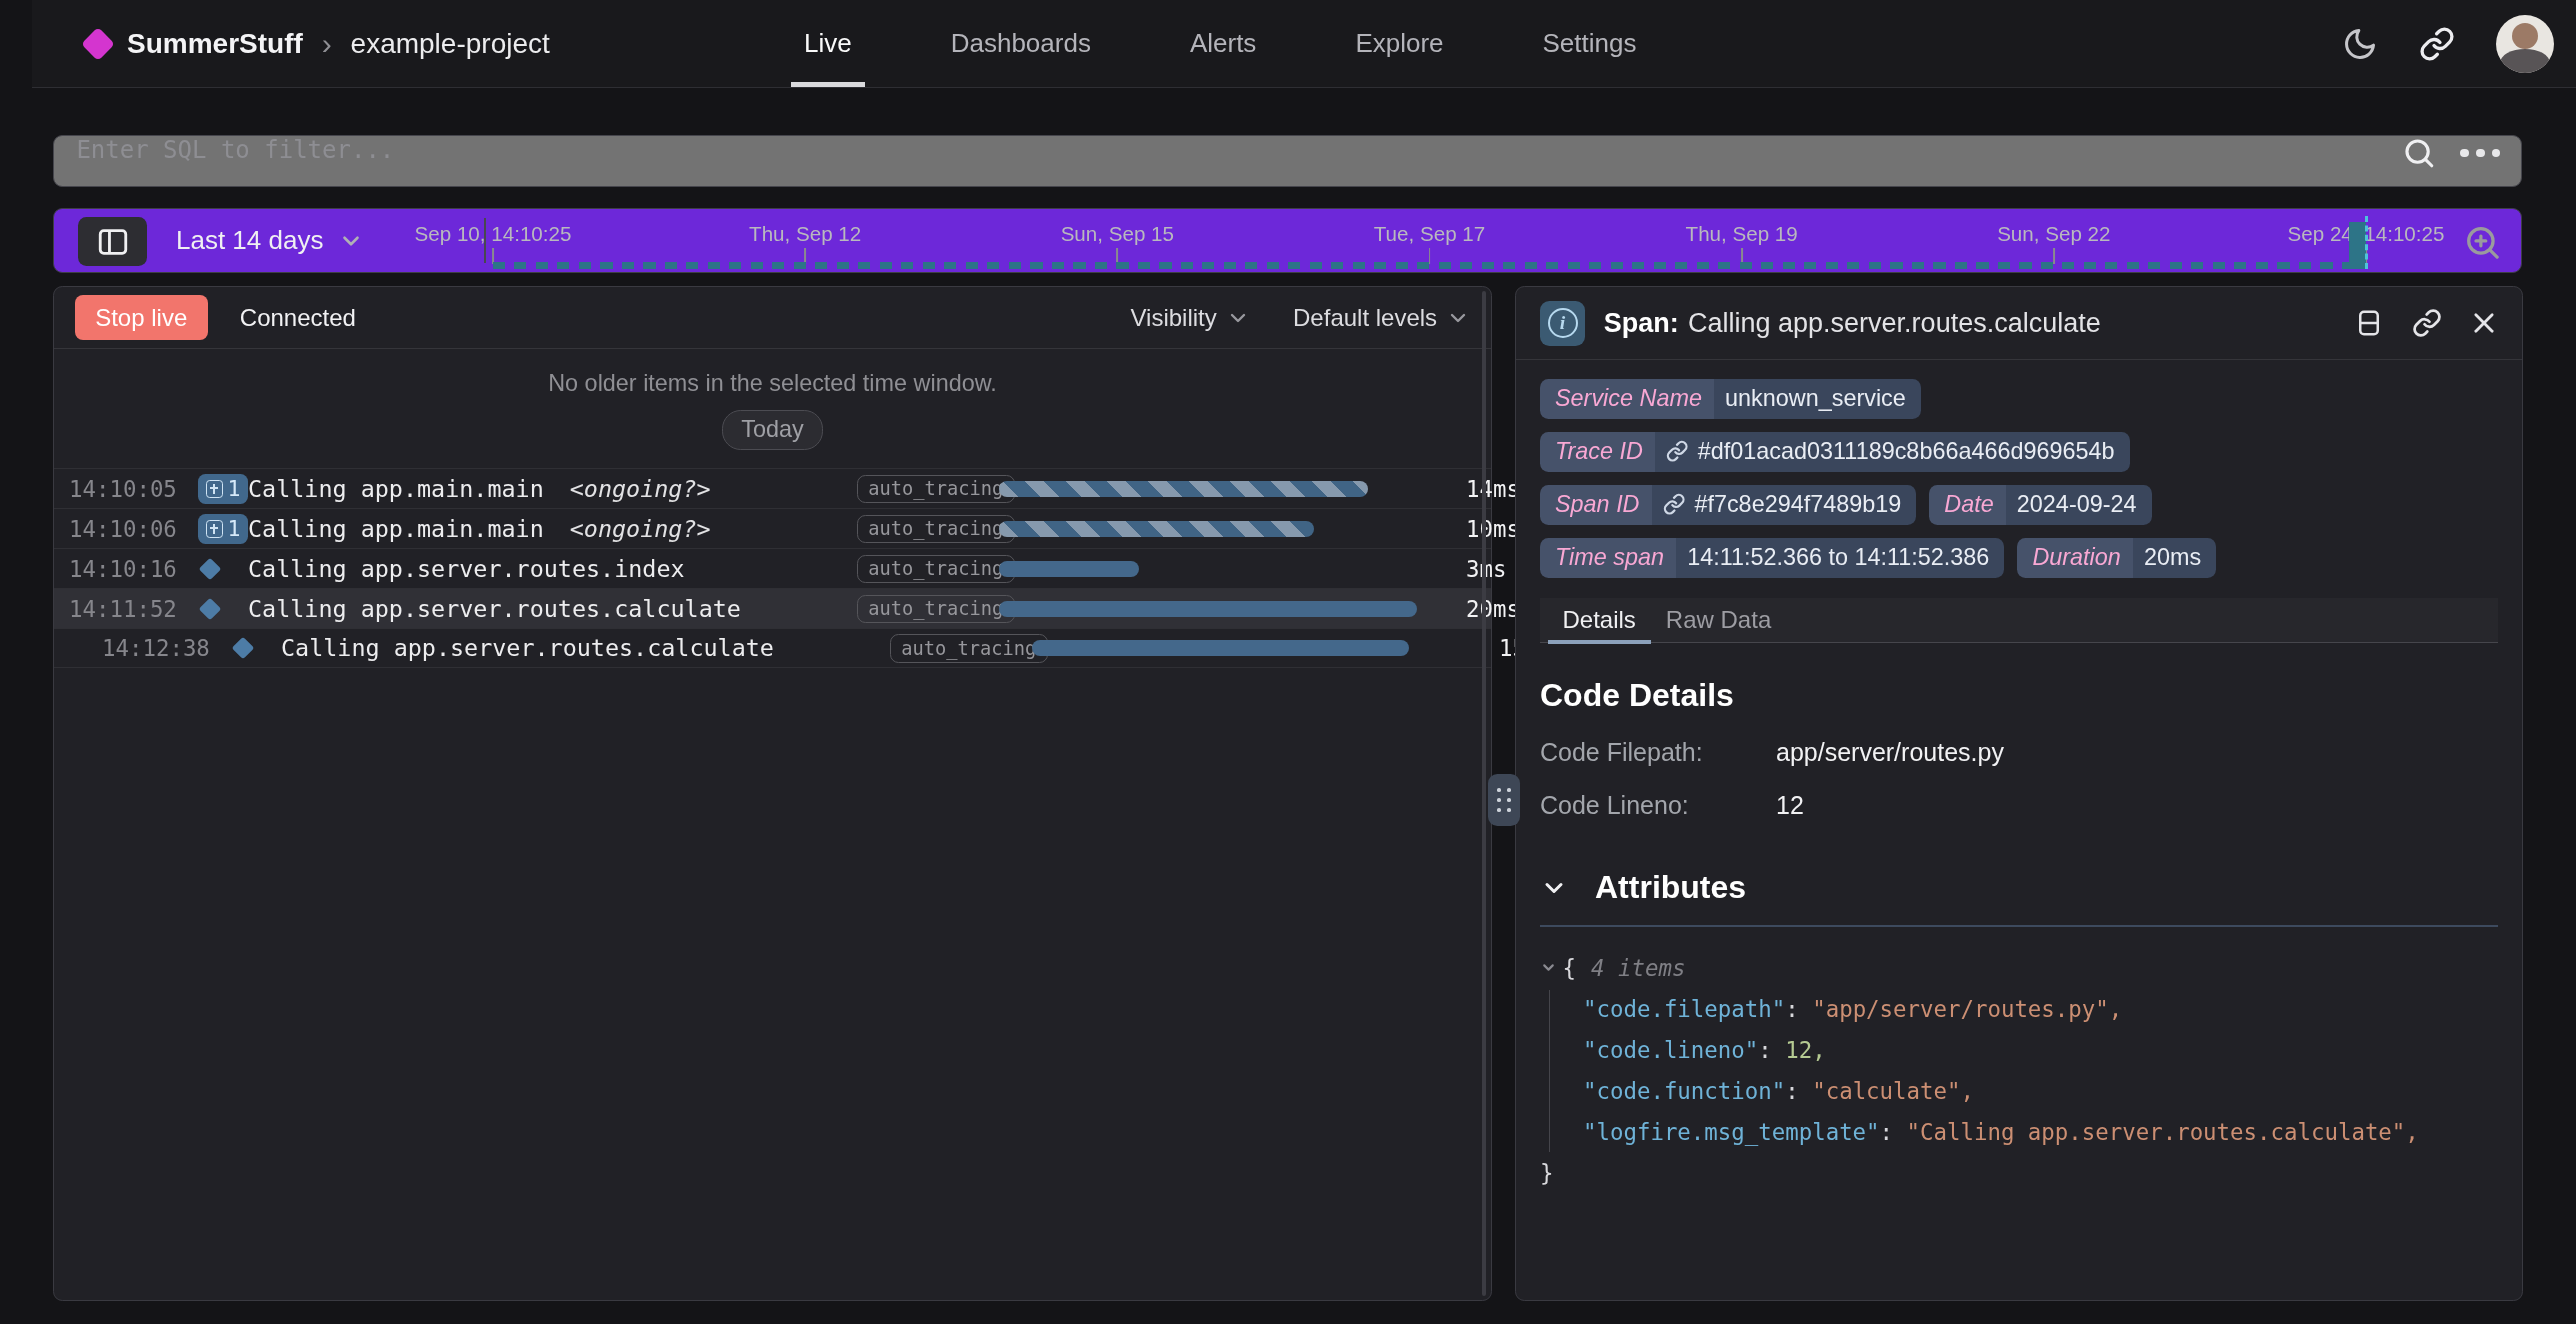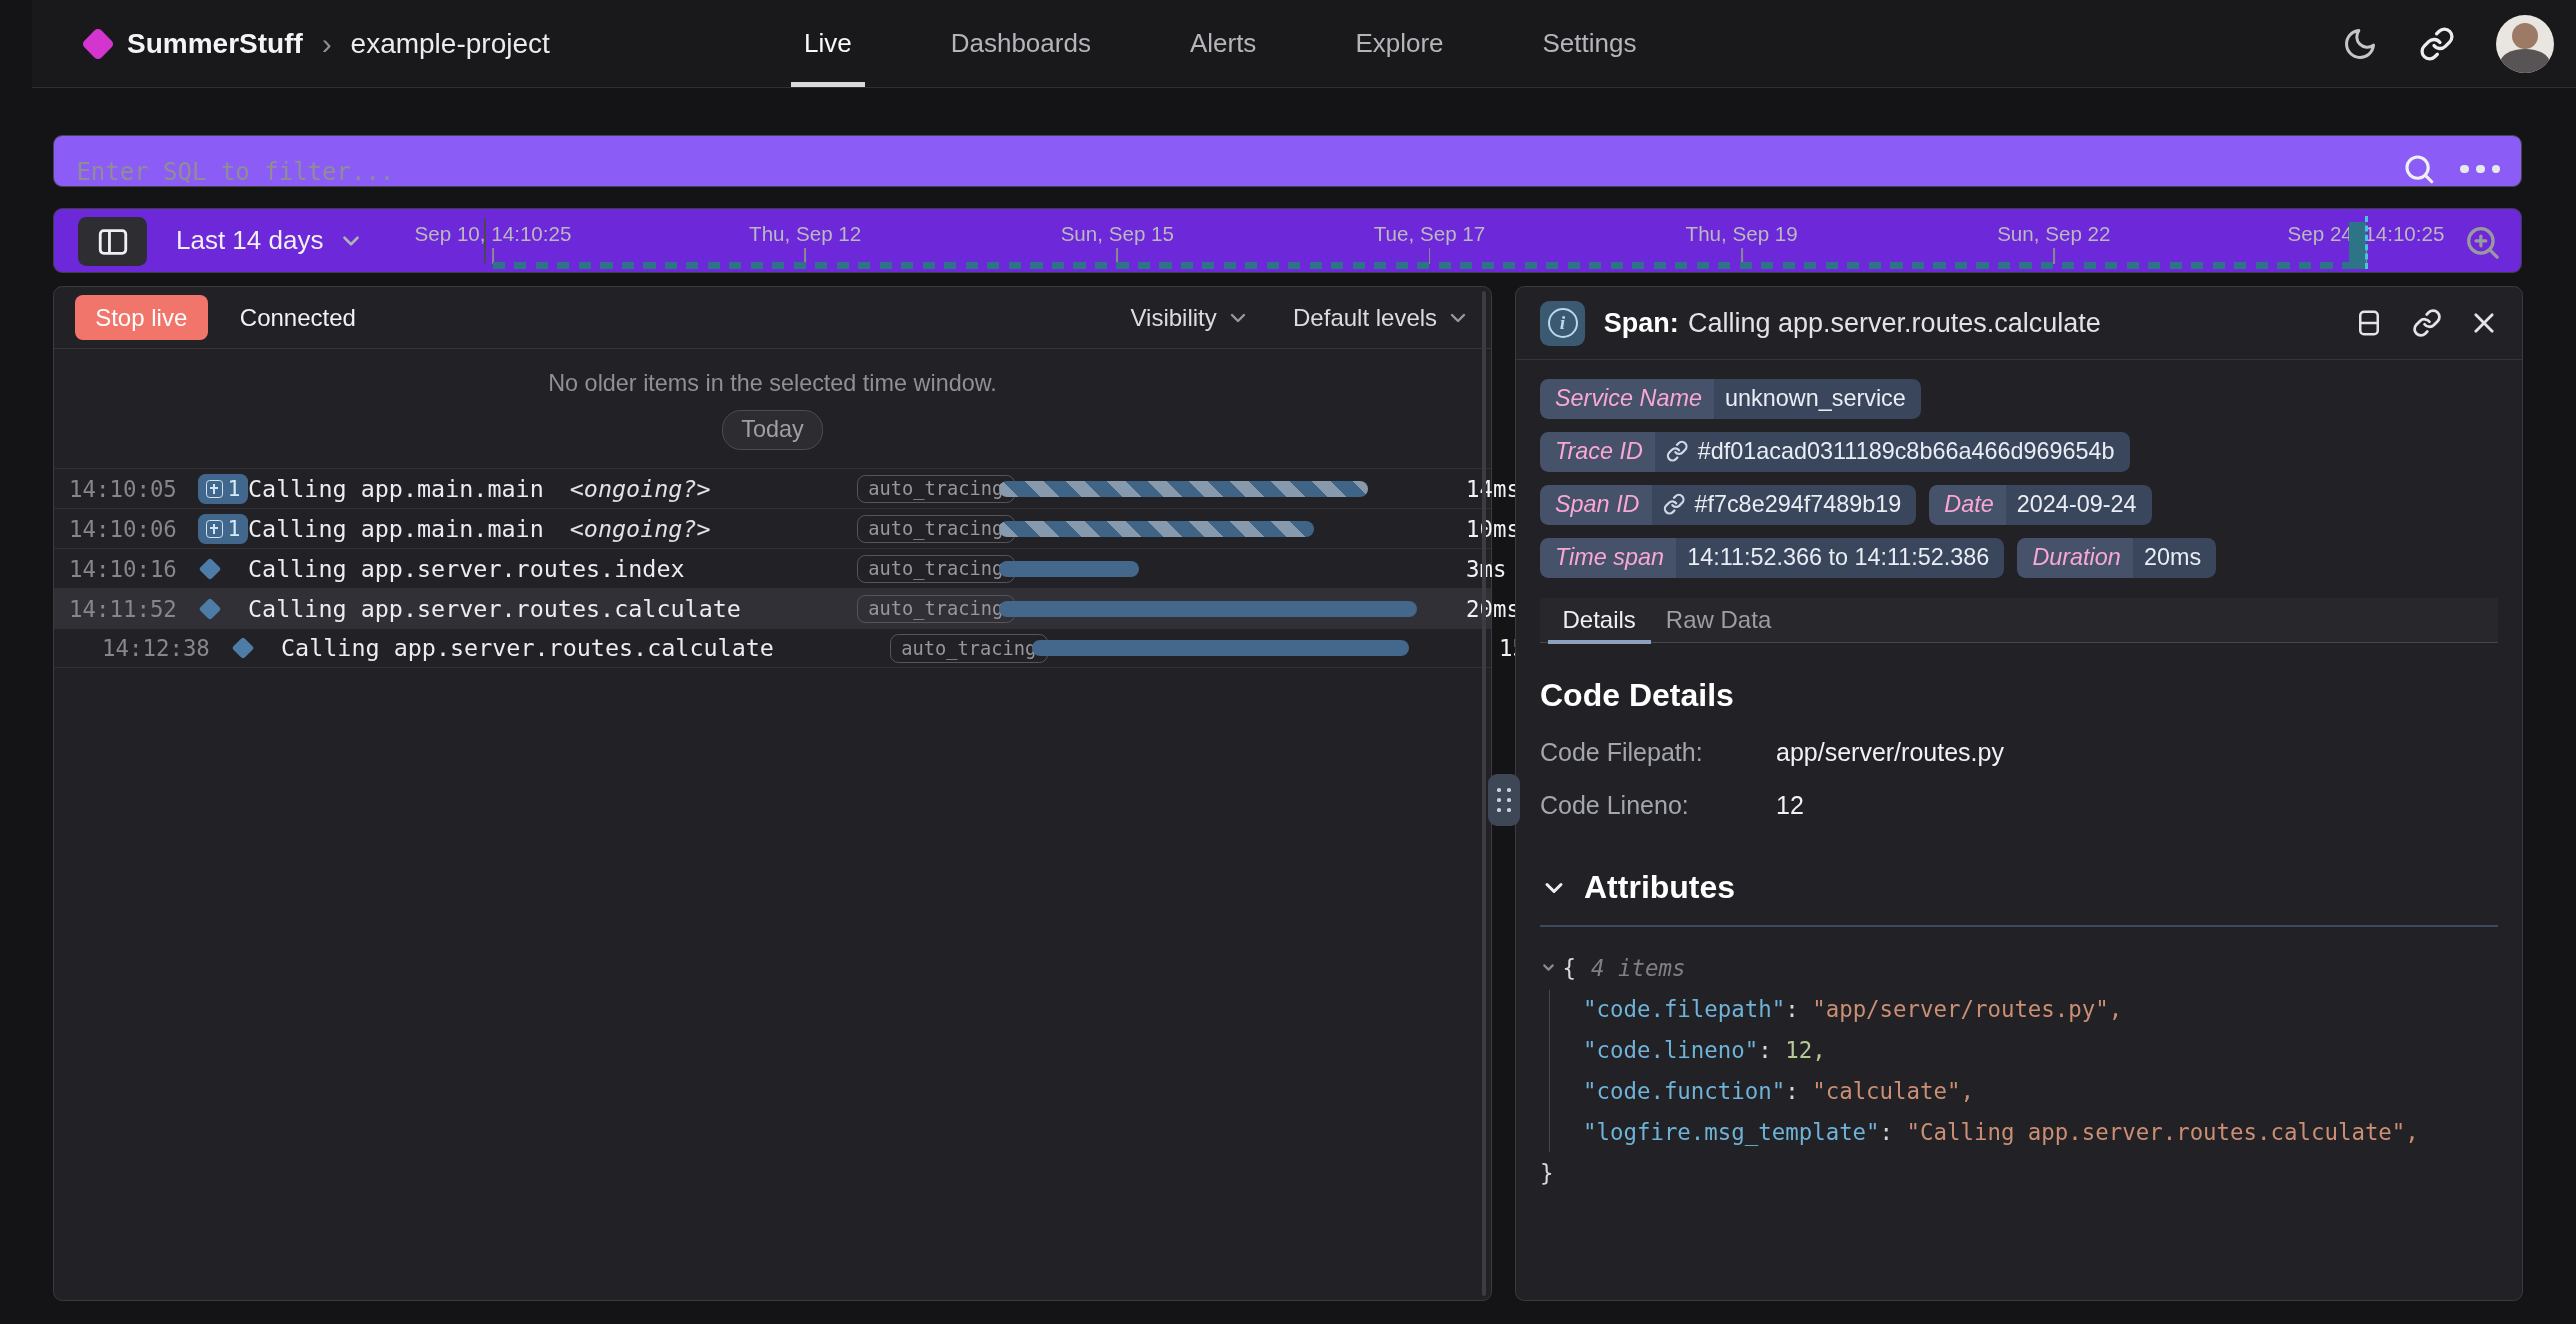--- a/index.html
+++ b/index.html
@@ -19,22 +19,22 @@
   .navtab { height:100%; display:flex; align-items:center; padding:0 13px; font-size:26px; color:#b4b4ba; cursor:pointer; position:relative; }
   .navtab.active { color:#fafafa; }
   .navtab.active::after { content:""; position:absolute; left:0; right:0; bottom:0; height:4.7px; background:#d9d9dc; }
   .nav-right { position:absolute; right:54px; display:flex; align-items:center; gap:41px; }
   .icon-btn { display:flex; align-items:center; justify-content:center; cursor:pointer; }
   .avatar { width:58px; height:58px; border-radius:50%; background:#e9e6e1; position:relative; overflow:hidden; }
   .avatar::before { content:""; position:absolute; left:16px; top:8.4px; width:26px; height:26px; border-radius:50%; background:#9c7a66; }
   .avatar::after { content:""; position:absolute; left:3.7px; top:34px; width:50px; height:28px; border-radius:50% 50% 0 0; background:#585456; }
 
   
-  .sqlbar { position:absolute; left:53px; top:135px; width:2469px; height:52px; background:#8b5cf6;
-            border:1.9px solid #45454c; border-radius:9.3px; display:flex; align-items:flex-end; }
+  .sqlbar { position:absolute; left:53px; top:135px; width:2469px; height:52px; background:#737373;
+            border:1.9px solid #45454c; border-radius:9.3px; display:flex; align-items:flex-start; }
   .sqlbar input { flex:1; background:transparent; border:none; outline:none; color:#e8e8ea;
             font-family:"DejaVu Sans Mono", monospace; font-size:24px; padding:0 22.4px; }
   .sqlbar input::placeholder { color:#8e8e93; }
   .sql-icons { display:flex; align-items:center; gap:24px; padding-right:20.6px; }
   .dots { display:flex; gap:7.5px; }
   .dots i { width:8.4px; height:8.4px; border-radius:50%; background:#e8e8ea; }
 
   
   .timeline { position:absolute; left:53px; top:208px; width:2469px; height:65px; background:#6d28d9;
               border:1.9px solid #3e3e45; border-radius:9.3px; }
@@ -113,21 +113,21 @@
   .pill .lbl { font-style:italic; background:#46526a; color:#f9a8d4; padding:6.5px 12px 6.5px 15px; display:flex; align-items:center; }
   .pill .val { background:#3a465c; color:#e9edf4; padding:6.5px 15px 6.5px 11.2px; display:flex; align-items:center; gap:9.3px; }
   .tabsbar { margin-top:20.6px; background:#27272c; border-bottom:1.9px solid #46464c; display:flex; height:45px; }
   .tab { display:flex; align-items:center; padding:0 7.5px; margin-left:15px; font-size:24px; color:#9d9da3; cursor:pointer; position:relative; }
   .tab.active { color:#f0f0f2; }
   .tab.active::after { content:""; position:absolute; left:-7.5px; right:-7.5px; bottom:-1.9px; height:3.7px; background:#8ca1bb; }
   .section-h { margin-top:34px; font-size:32px; font-weight:700; color:#ffffff; }
   .kv { display:flex; margin-top:24px; font-size:25px; }
   .kv .k { width:236px; color:#a3a6ac; }
   .kv .v { color:#f2f2f4; }
-  .attr-h { margin-top:49px; display:flex; align-items:center; gap:16px; font-size:32px; font-weight:700; color:#ffffff; }
+  .attr-h { margin-top:49px; display:flex; align-items:center; gap:27px; font-size:32px; font-weight:700; color:#ffffff; }
   .attr-div { margin-top:18.7px; height:1.9px; background:#3d4a5e; }
   .json { margin-top:20.6px; font-family:"DejaVu Sans Mono", monospace; font-size:22.4px; position:relative; }
   .json .guide { position:absolute; left:9.3px; top:43px; bottom:41px; border-left:1.9px solid #45454b; }
   .jline { height:41px; display:flex; align-items:center; }
   .jline.indent { padding-left:43px; }
   .jmeta { color:#7f7f85; font-style:italic; margin-left:15px; }
   .jpunct { color:#d8d8dc; }
   .jkey { color:#6fb3d8; }
   .jstr { color:#cc8f73; }
   .jnum { color:#b5ca92; }

